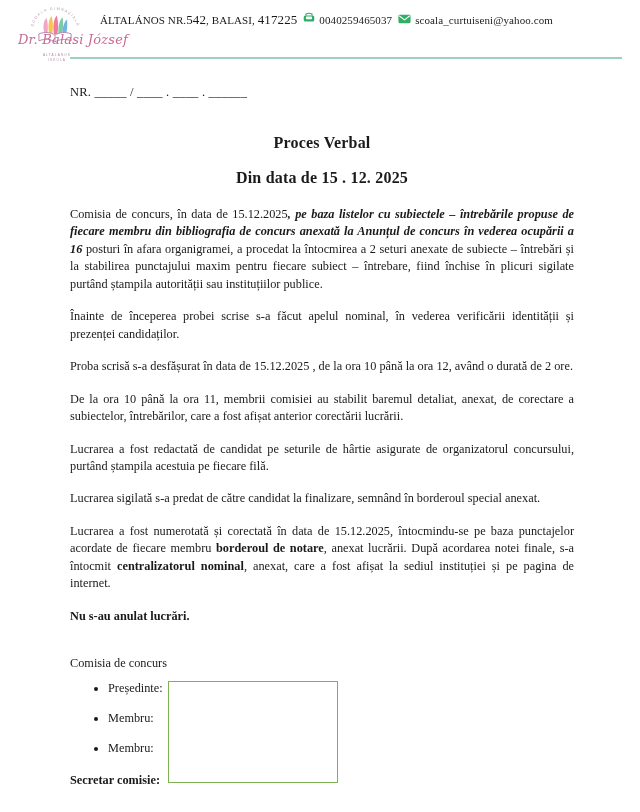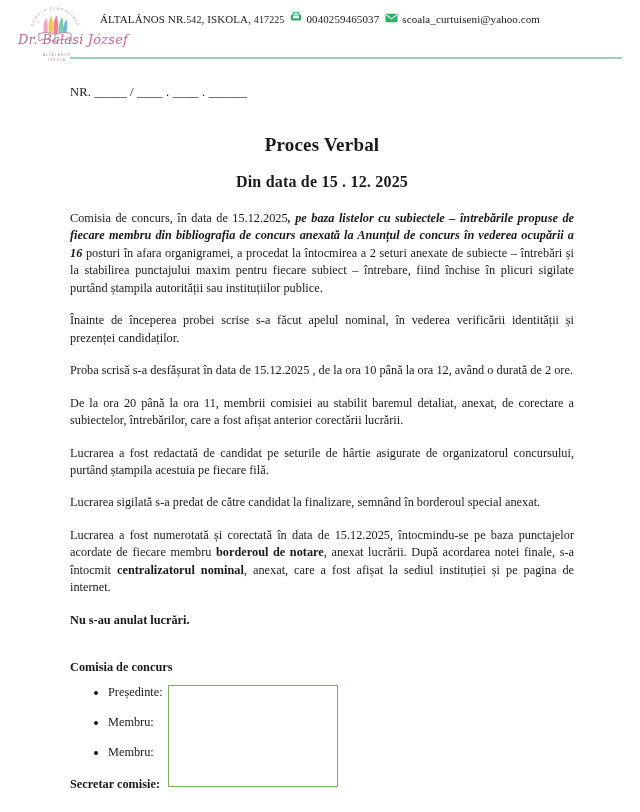--- a/index.html
+++ b/index.html
@@ -77,21 +77,21 @@
     letter-spacing: 0.1px;
     line-height: 17px;
   }
   .hline2 {
     font-size: 11px;
     letter-spacing: 0.1px;
     line-height: 17px;
     margin-top: 1px;
   }
   .school-name { font-weight: bold; }
-  .addr-small { font-size: 10px; font-family: Liberation Serif, serif; }
+  .addr-small { font-size: 13px; font-family: Liberation Serif, serif; }
 
   .contact {
     font-size: 11px;
     font-weight: normal;
     color: #1a1a1a;
   }
   .hline1 .contact { font-size: 10.5px; font-weight: normal; }
 
   .ico {
     display: inline-block;
@@ -114,21 +114,21 @@
     padding: 0 66px 0 70px;
   }
   .nr-line {
     margin-top: 23px;
     font-size: 12.5px;
     letter-spacing: 0.2px;
   }
 
   h1.title {
     text-align: center;
-    font-size: 19px;
+    font-size: 16px;
     font-weight: bold;
     margin: 34px 0 0 0;
     letter-spacing: 0.2px;
   }
   .subtitle {
     text-align: center;
     font-size: 16px;
     font-weight: bold;
     margin-top: 17px;
     letter-spacing: 0.2px;
@@ -152,21 +152,21 @@
     margin-top: 16px;
   }
 
   
   .commission-block {
     position: relative;
     margin-top: 32px;
   }
   .commission-title {
     font-size: 12.3px;
-    font-weight: bold;
+    font-weight: normal;
     margin: 0 0 8px 0;
   }
   ul.members {
     list-style: disc;
     margin: 11px 0 0 0;
     padding-left: 38px;
   }
   ul.members li {
     font-size: 12.3px;
     line-height: 1.0;
@@ -213,21 +213,21 @@
     <div class="logo-script">Dr. Balasi József</div>
     <div class="logo-sub">
       <span>ÁLTALÁNOS</span><br>
       <span>ISKOLA</span>
     </div>
   </div>
 
   <div class="header-text">
 
     <div class="hline hline2">
-      <span><span>ÁLTALÁNOS NR.</span><span class="addr-small">542</span><span>, ISKOLA, </span><span class="addr-small">417225</span></span>
+      <span><span>ÁLTALÁNOS NR.</span><span class="addr-small">542</span><span>, BALASI, </span><span class="addr-small">417225</span></span>
       <span class="ico">
         <svg width="12" height="12" viewBox="0 0 16 16">
           <rect x="1" y="4.5" width="14" height="8" rx="2" fill="#2fae66"></rect>
           <rect x="4" y="6" width="8" height="3.5" rx="0.8" fill="#ffffff"></rect>
           <path d="M4 4.5 L4 2.6 Q8 0.8 12 2.6 L12 4.5" fill="none" stroke="#2fae66" stroke-width="1.5"></path>
         </svg>
       </span>
       <span class="contact">0040259465037</span>
       <span class="ico">
         <svg width="13" height="10" viewBox="0 0 18 13">
@@ -248,21 +248,21 @@
 
   <h1 class="title">Proces Verbal</h1>
   <div class="subtitle">Din data de 15 . 12. 2025</div>
 
   <p class="para"><span>Comisia de concurs, în data de 15.12.2025</span><span class="bi">, pe baza listelor cu subiectele – întrebările propuse de fiecare membru din bibliografia de concurs anexată la Anunțul de concurs în vederea ocupării a 16</span><span class="it"> posturi în afara organigramei, a procedat la întocmirea a 2</span><span> seturi anexate de subiecte – întrebări și la stabilirea punctajului maxim pentru fiecare subiect – întrebare, fiind închise în plicuri sigilate purtând ștampila autorității sau instituțiilor publice.</span></p>
 
   <p class="para">Înainte de începerea probei scrise s-a făcut apelul nominal, în vederea verificării identității și prezenței candidaților.</p>
 
   <p class="para">Proba scrisă s-a desfășurat în data de 15.12.2025 , de la ora 10 până la ora 12, având o durată de 2 ore.</p>
 
-  <p class="para">De la ora 20 până la ora 11, membrii comisiei au stabilit baremul detaliat, anexat, de corectare a subiectelor, întrebărilor, care a fost afișat anterior corectării lucrării.</p>
+  <p class="para">De la ora 10 până la ora 11, membrii comisiei au stabilit baremul detaliat, anexat, de corectare a subiectelor, întrebărilor, care a fost afișat anterior corectării lucrării.</p>
 
   <p class="para">Lucrarea a fost redactată de candidat pe seturile de hârtie asigurate de organizatorul concursului, purtând ștampila acestuia pe fiecare filă.</p>
 
   <p class="para">Lucrarea sigilată s-a predat de către candidat la finalizare, semnând în borderoul special anexat.</p>
 
   <p class="para"><span>Lucrarea a fost numerotată și corectată în data de 15.12.2025, întocmindu-se pe baza punctajelor acordate de fiecare membru </span><span class="bd">borderoul de notare</span><span>, anexat lucrării. După acordarea notei finale, s-a întocmit </span><span class="bd">centralizatorul nominal</span><span>, anexat, care a fost afișat la sediul instituției și pe pagina de internet.</span></p>
 
   <div class="statement">Nu s-au anulat lucrări.</div>
 
   <div class="commission-block">

